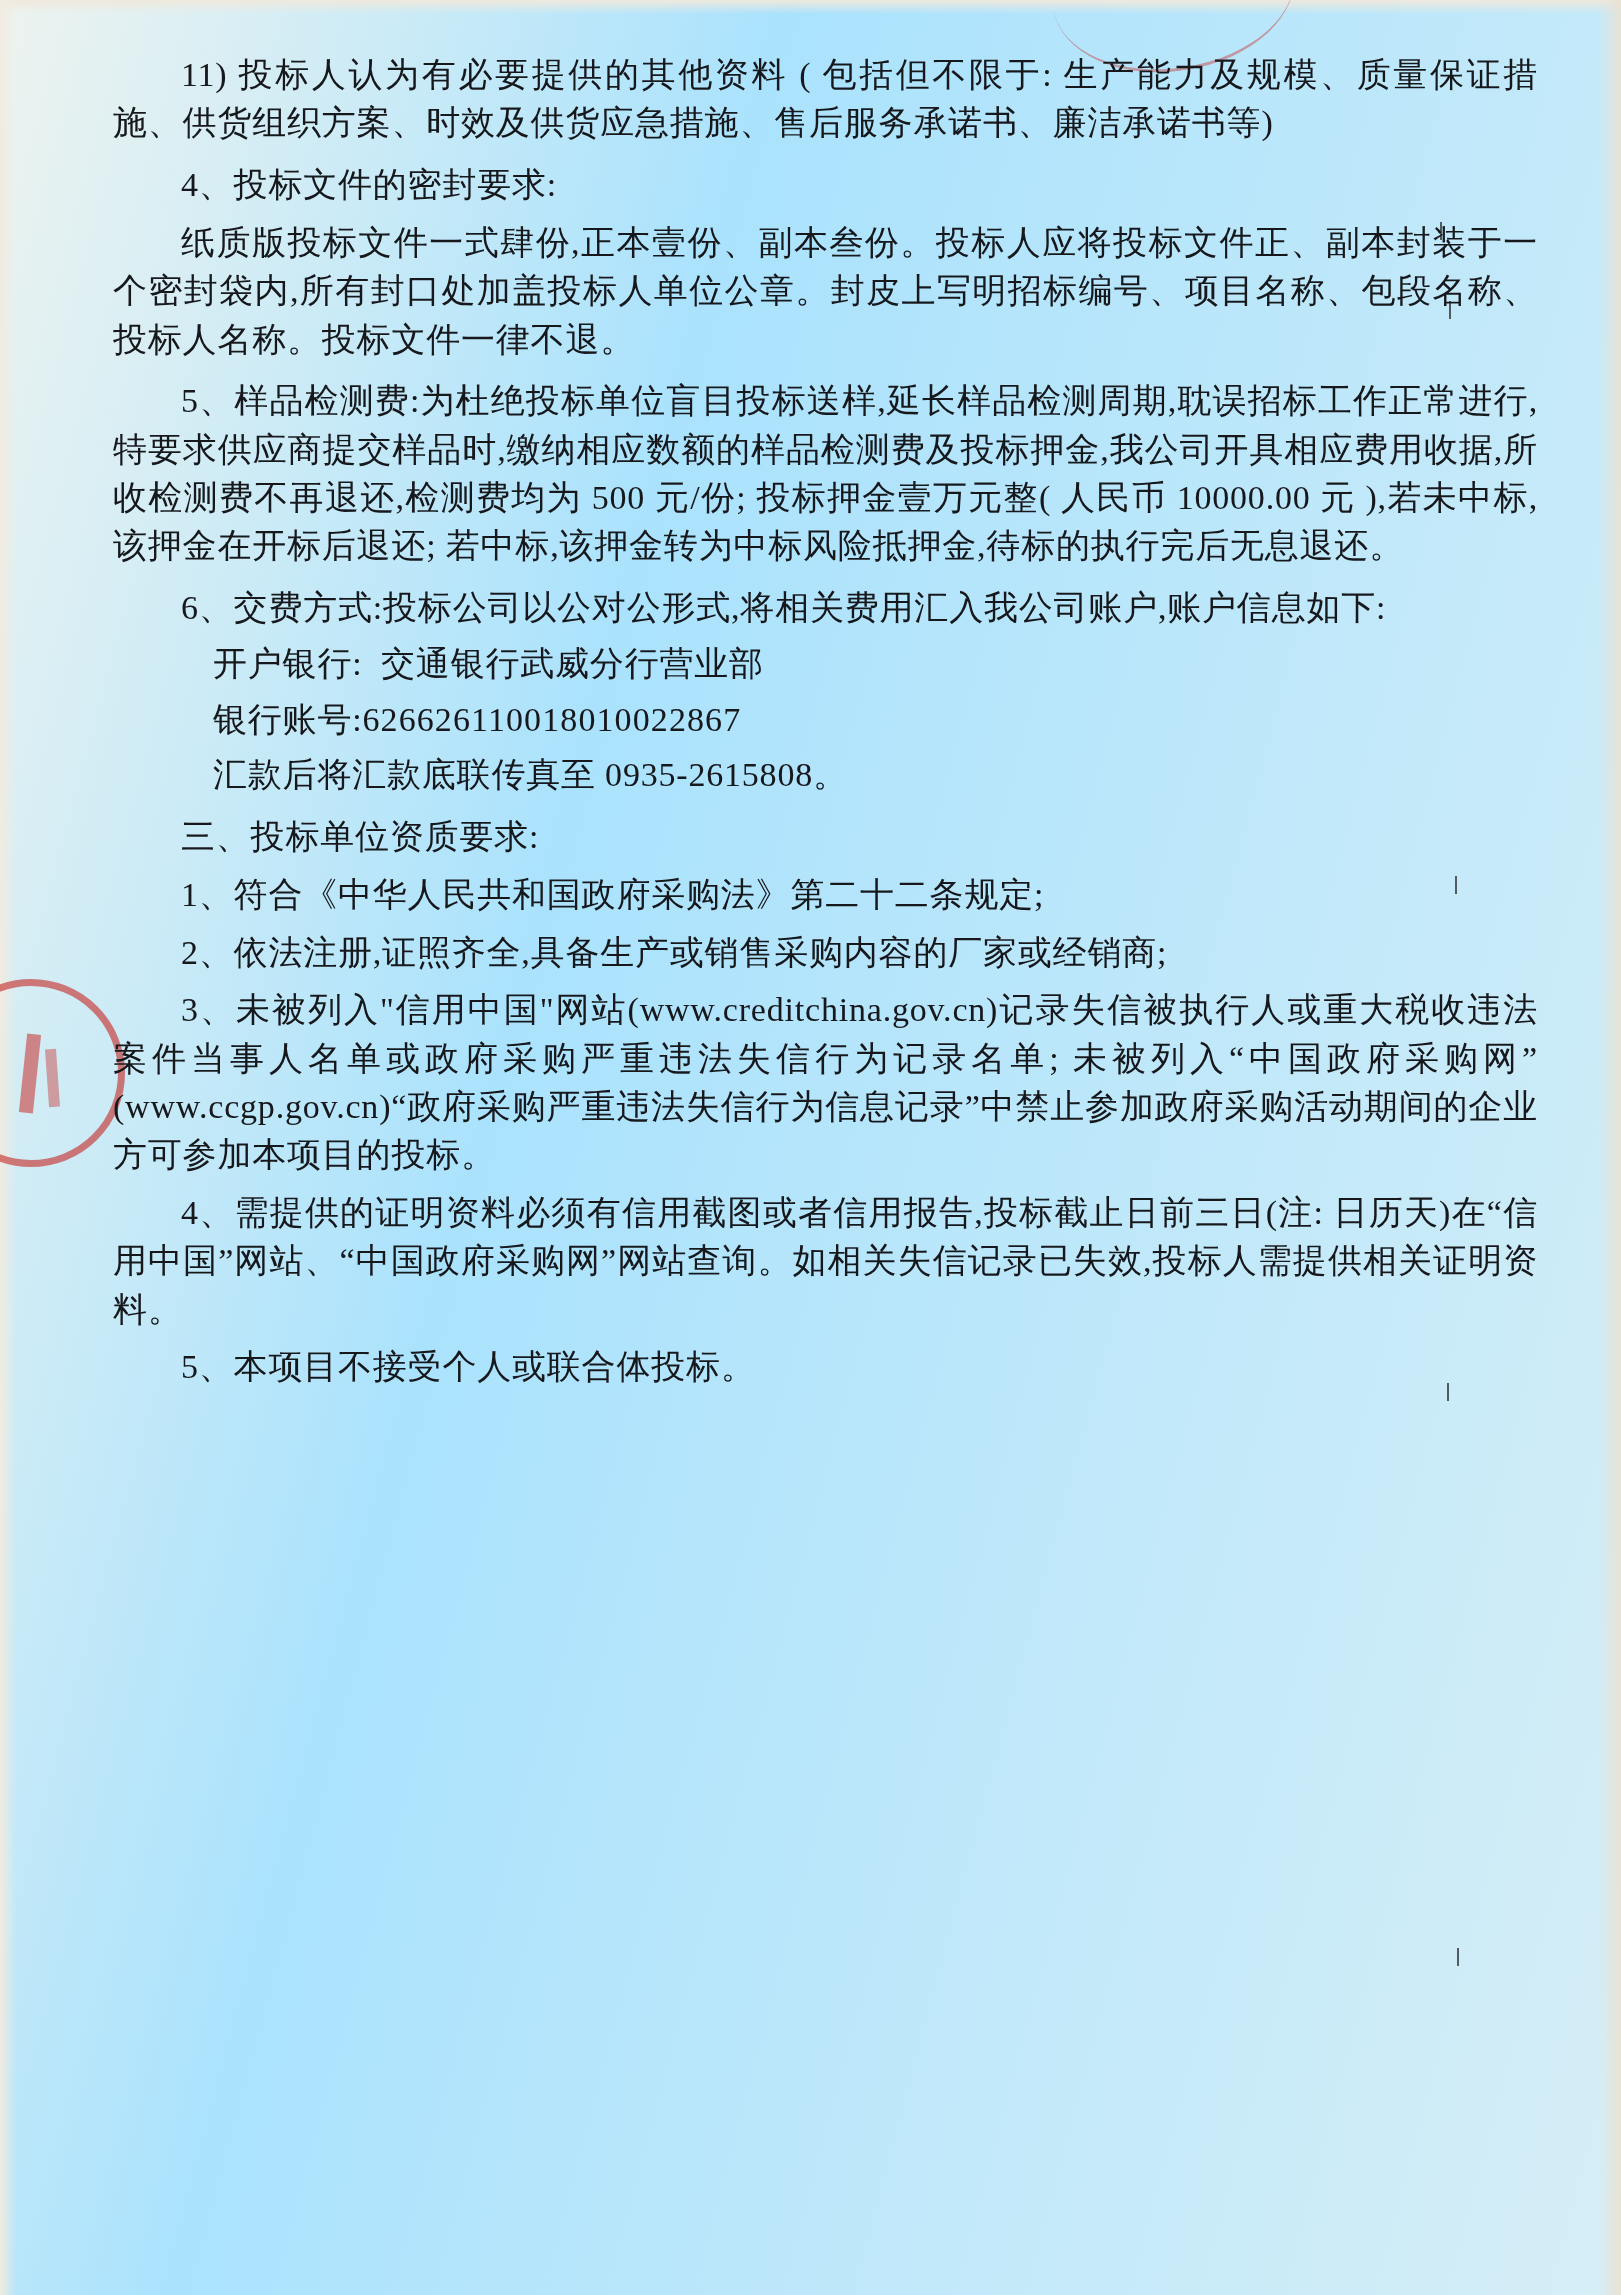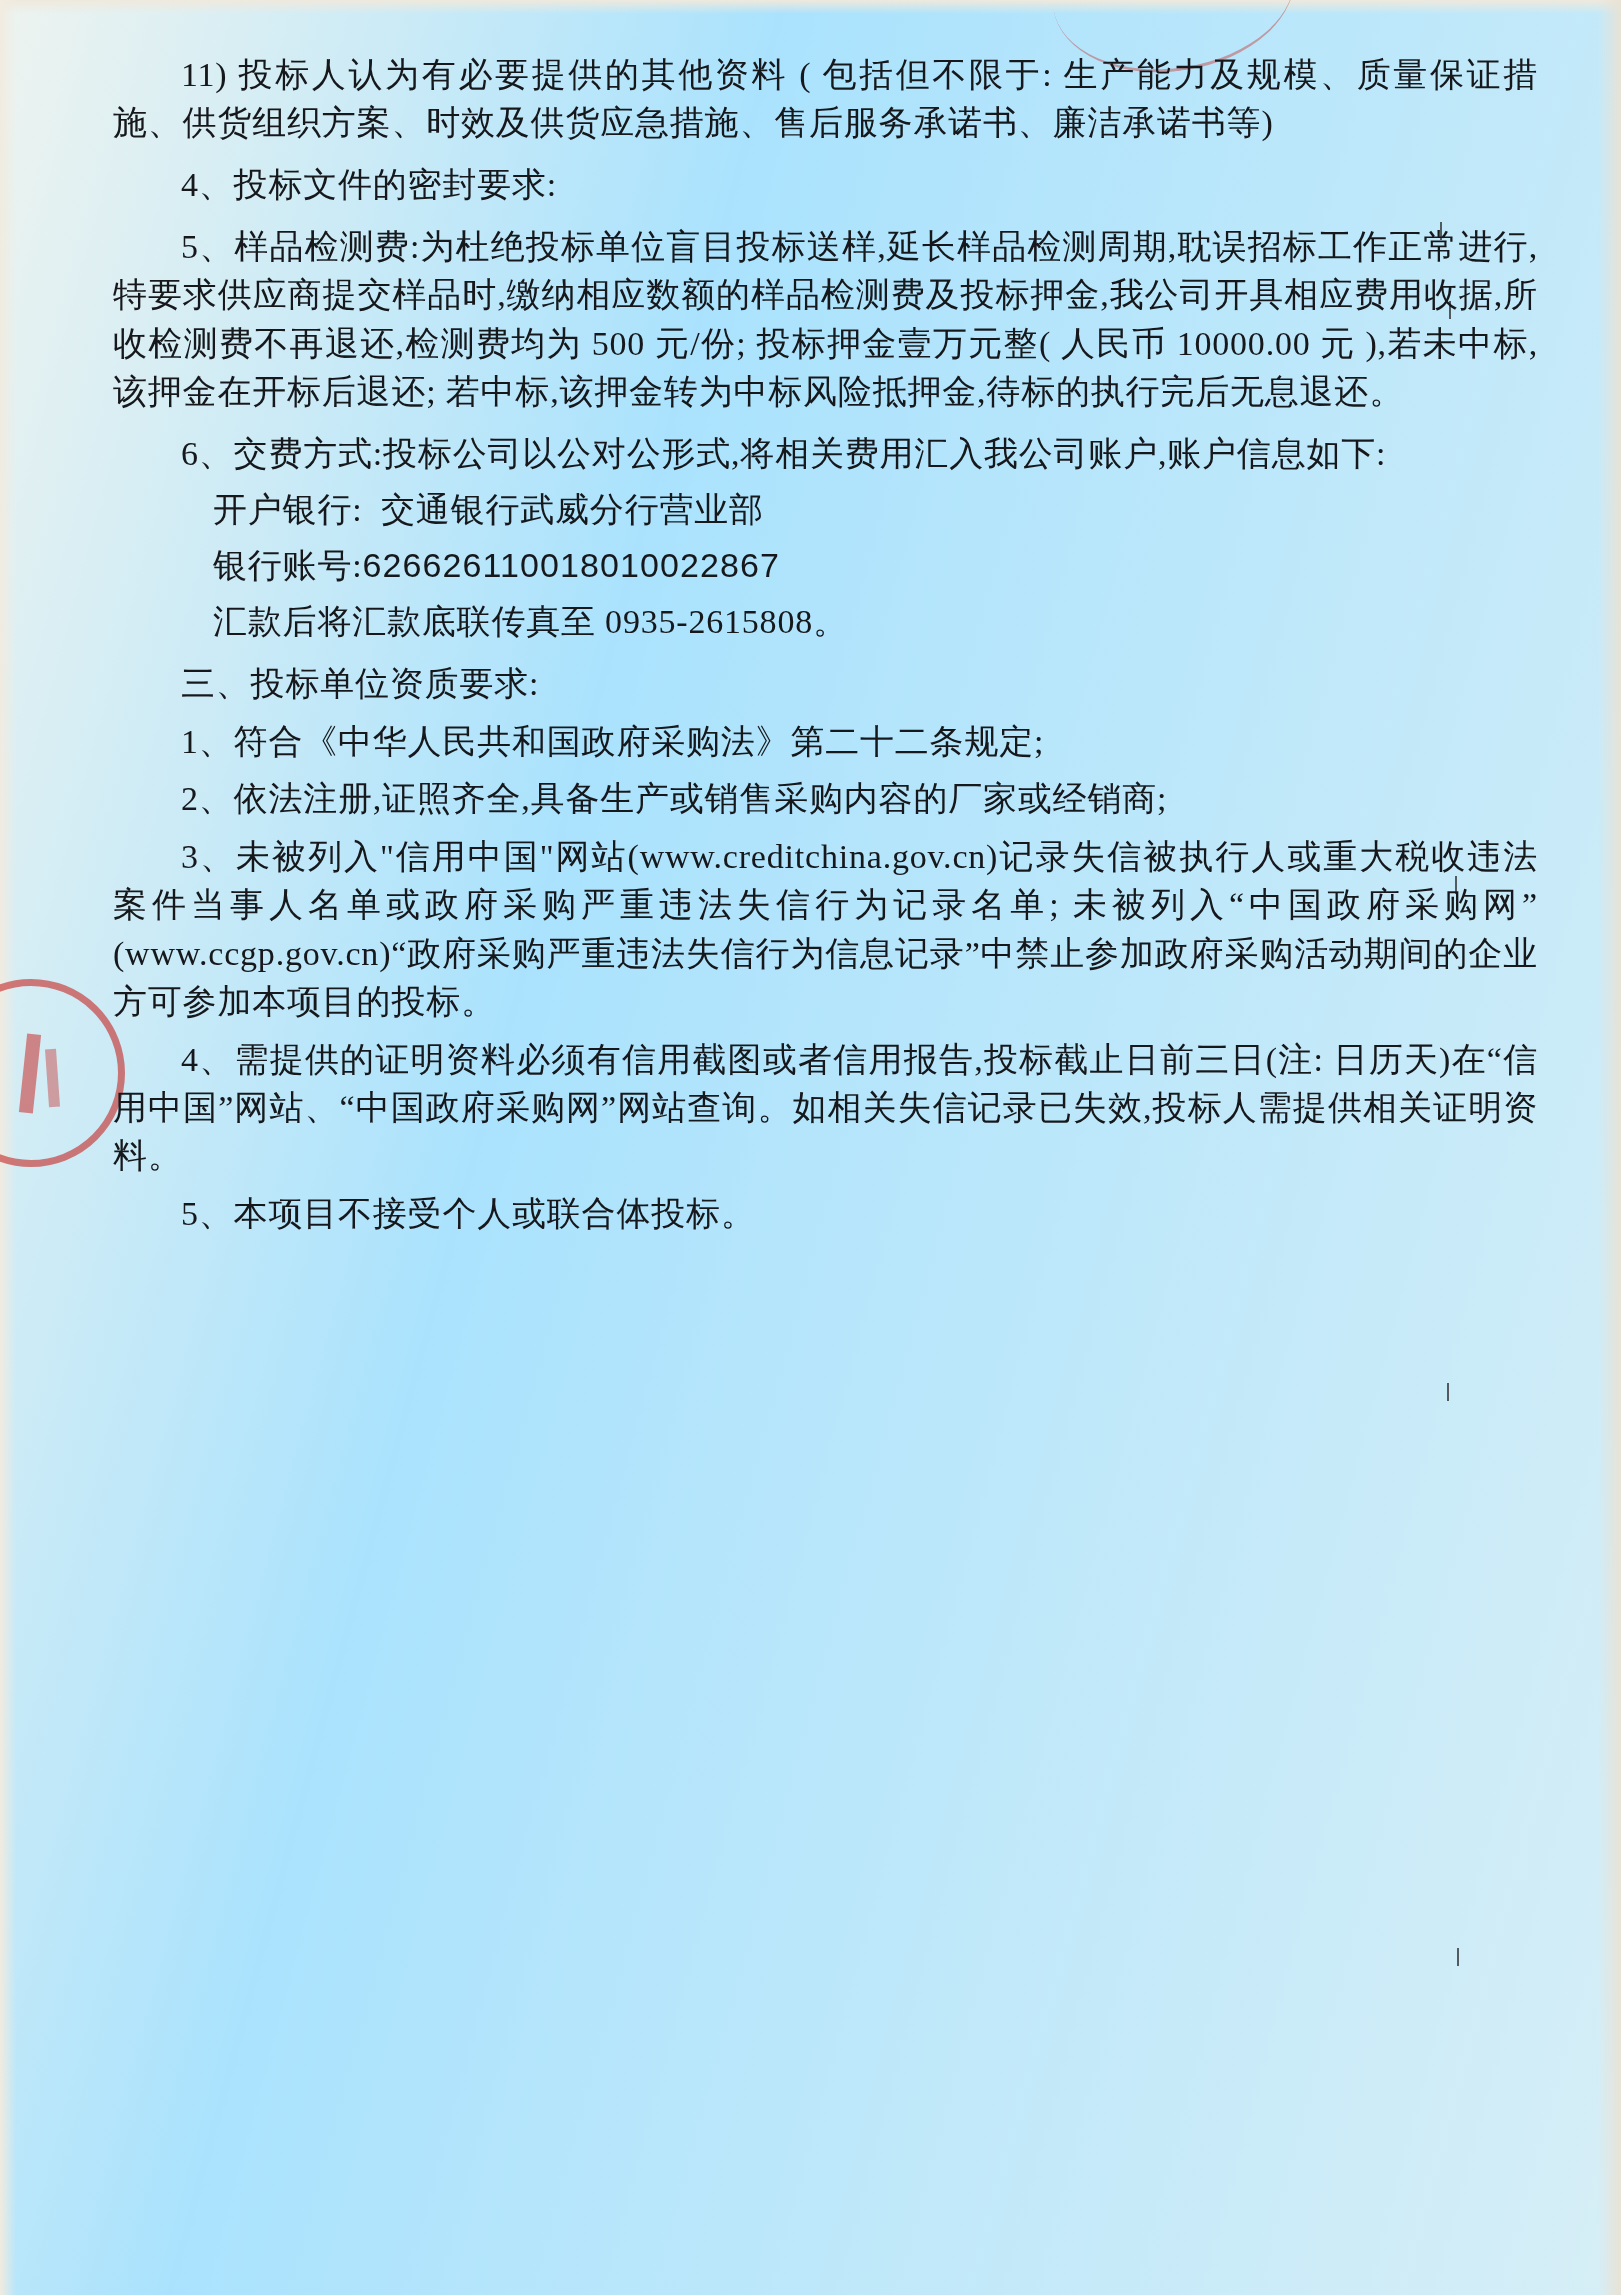--- a/index.html
+++ b/index.html
@@ -101,21 +101,21 @@
   .indent { text-indent: 68px; }
   .bold { font-weight: normal; }
   .gap-s { margin-top: 9.5px; }
   .gap-m { margin-top: 13.7px; }
 
   .bank-block p {
     text-indent: 100px;
     margin-top: 7.4px;
   }
   .num-mono {
-    font-family: Liberation Sans, sans-serif;
+    font-family: Liberation Serif, serif;
     letter-spacing: 1.1px;
   }
   
   .tick {
     position: absolute;
     width: 2.1px;
     height: 18px;
     background: #2b2b2b;
     opacity: 0.75;
     pointer-events: none;
@@ -137,20 +137,21 @@
   <div class="tick" style="left:1455px; top:876px;"></div>
   <div class="tick" style="left:1447px; top:1383px;"></div>
   <div class="tick" style="left:1457px; top:1948px;"></div>
 
   <div class="content">
 
     <p class="indent">11) 投标人认为有必要提供的其他资料 ( 包括但不限于: 生产能力及规模、质量保证措施、供货组织方案、时效及供货应急措施、售后服务承诺书、廉洁承诺书等)</p>
 
     <p class="indent bold gap-m">4、投标文件的密封要求:</p>
 
+    <p class="indent gap-s">纸质版投标文件一式肆份,正本壹份、副本叁份。投标人应将投标文件正、副本封装于一个密封袋内,所有封口处加盖投标人单位公章。封皮上写明招标编号、项目名称、包段名称、投标人名称。投标文件一律不退。</p>
 
     <p class="indent gap-m"><span class="bold">5、样品检测费:</span><span>为杜绝投标单位盲目投标送样,延长样品检测周期,耽误招标工作正常进行,特要求供应商提交样品时,缴纳相应数额的样品检测费及投标押金,我公司开具相应费用收据,所收检测费不再退还,检测费均为 500 元/份; 投标押金壹万元整( 人民币 10000.00 元 ),若未中标,该押金在开标后退还; 若中标,该押金转为中标风险抵押金,待标的执行完后无息退还。</span></p>
 
     <p class="indent gap-m"><span class="bold">6、交费方式:</span><span>投标公司以公对公形式,将相关费用汇入我公司账户,账户信息如下:</span></p>
 
     <div class="bank-block">
       <p><span>开户银行:</span>&nbsp;&nbsp;<span>交通银行武威分行营业部</span></p>
       <p><span>银行账号:</span><span class="num-mono">626626110018010022867</span></p>
       <p><span>汇款后将汇款底联传真至 0935-2615808。</span></p>
     </div>

